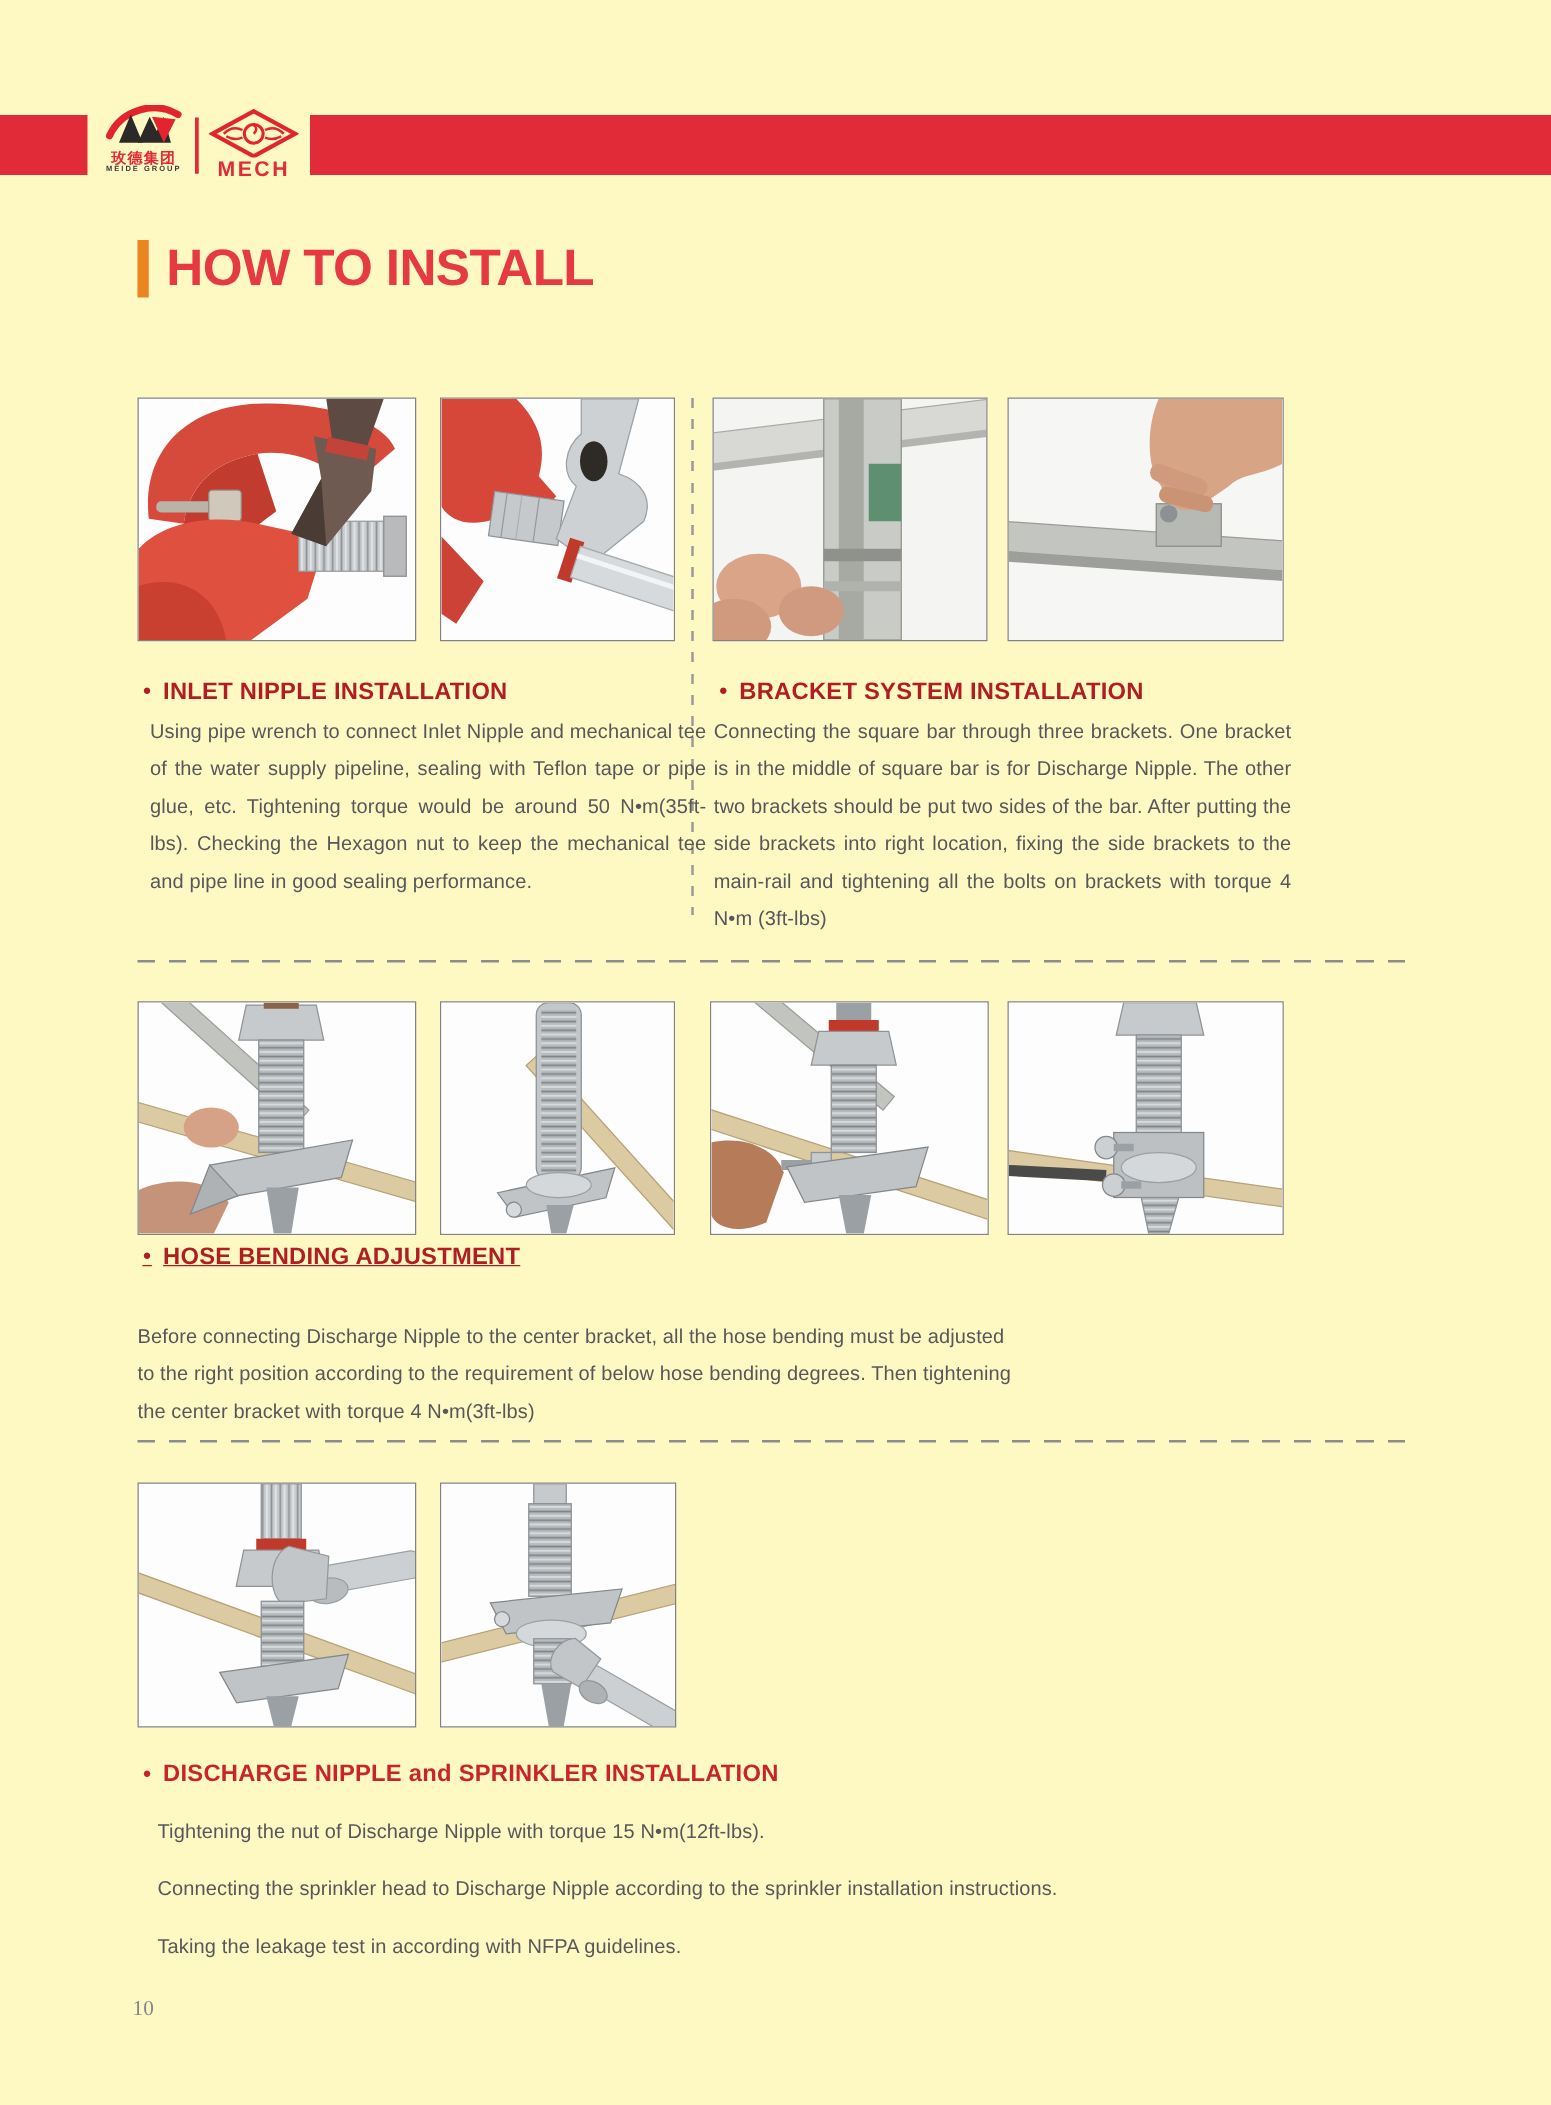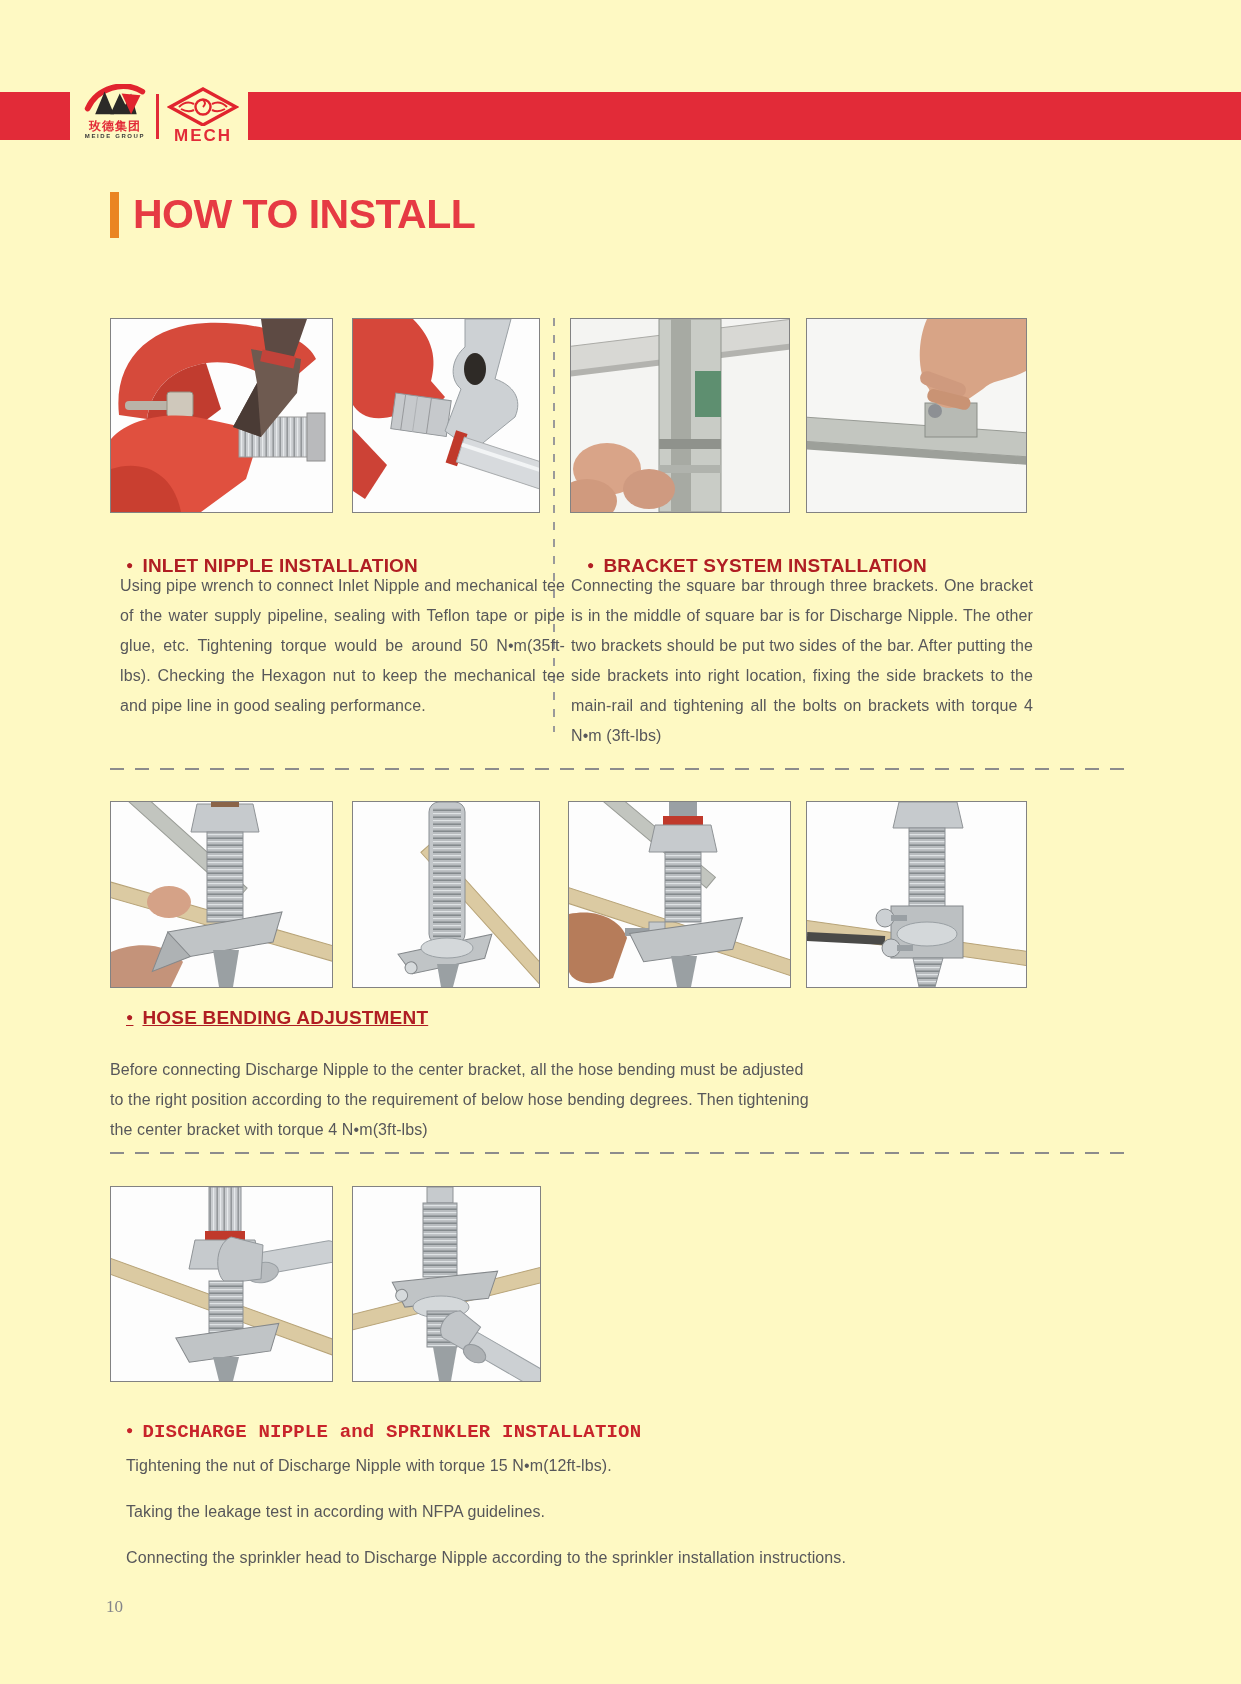--- a/index.html
+++ b/index.html
@@ -22,21 +22,21 @@
   .title-bar{width:9px;height:46px;background:var(--accent-orange,#ea8522);margin-top:3px;}
   .title-text{margin:0 0 0 14px;font-size:41px;line-height:50px;font-weight:bold;
               color:var(--title-red,#e63a43);letter-spacing:-0.5px;}
   
   .ph{position:absolute;border:1px solid #828282;background:#fff;overflow:hidden;}
   .ph svg{display:block;width:100%;height:100%;}
   
   .vdash{position:absolute;width:2px;background:repeating-linear-gradient(to bottom,#9a9a9a 0 8px,transparent 8px 17px);}
   .hdash{position:absolute;height:2px;background:repeating-linear-gradient(to right,#8c8c8c 0 14px,transparent 14px 25px);}
   
-  .sec-head{position:absolute;margin:16px;font-size:19px;font-weight:bold;color:var(--heading-red,#b01e23);letter-spacing:0.2px;text-align:center;}
+  .sec-head{position:absolute;margin:4px;font-size:19px;font-weight:bold;color:var(--heading-red,#b01e23);letter-spacing:0.2px;text-align:center;}
   .sec-head .blt{font-size:12px;vertical-align:3px;margin-right:9px;}
   .sec-head.bright{color:var(--heading-red2,#c8242b);}
   .body-text{position:absolute;margin:0;font-size:16px;line-height:30px;color:#57575a;
              text-align:justify;letter-spacing:0.1px;}
   .body-text.noj{text-align:left;}
   .line-list{position:absolute;}
   .line-list p{margin:16px;font-size:16px;line-height:30px;color:#57575a;letter-spacing:0.1px;}
   
   .page-num{position:absolute;left:106px;top:1597px;font-family:"Liberation Serif",serif;
             font-size:17px;color:#84858a;}
@@ -307,24 +307,24 @@
       <rect x="74" y="124" width="30" height="36" fill="url(#braid)" stroke="#8b9094"></rect>
       <g transform="rotate(30 130 160)">
         <rect x="112" y="150" width="110" height="20" rx="8" fill="#ccd0d3" stroke="#9aa0a4"></rect>
         <path d="M92,140 L118,144 L116,172 L90,172 C80,166 80,148 92,140 Z" fill="#c2c6c9" stroke="#93989c"></path>
         <ellipse cx="126" cy="170" rx="12" ry="8" fill="#aeb2b5" stroke="#93989c"></ellipse>
       </g>
       <path d="M80,160 L104,160 L98,194 L86,194 Z" fill="#9aa0a3"></path>
     </svg>
   </figure>
 
-  <h2 class="sec-head bright" style="left:110px;top:1405px;font-family:Liberation Mono, monospace;">
+  <h2 class="sec-head bright" style="left:110px;top:1405px;">
     <span class="blt">●</span><span>DISCHARGE NIPPLE and SPRINKLER INSTALLATION</span>
   </h2>
   <div class="line-list" style="left:110px;top:1435px;width:920px;">
     <p>Tightening the nut of Discharge Nipple with torque 15 N•m(12ft-lbs).</p>
+    <p>Connecting the sprinkler head to Discharge Nipple according to the sprinkler installation instructions.</p>
     <p>Taking the leakage test in according with NFPA guidelines.</p>
-    <p>Connecting the sprinkler head to Discharge Nipple according to the sprinkler installation instructions.</p>
   </div>
 
   <div class="page-num">10</div>
 
 </div>
 
 </body></html>

